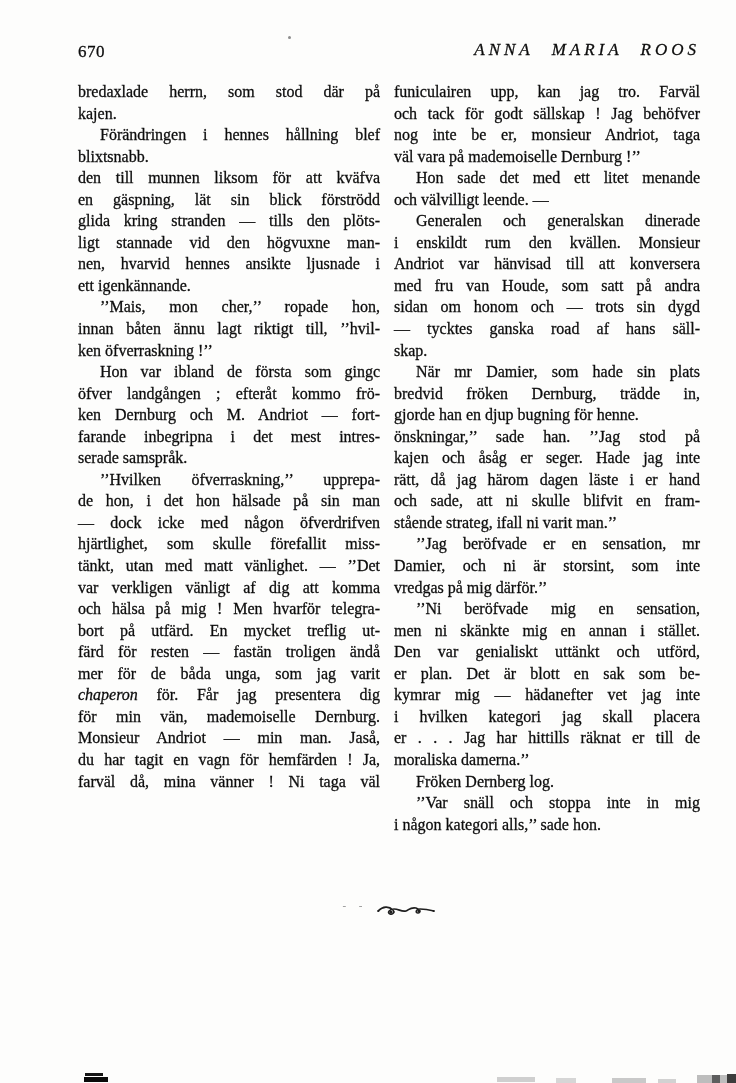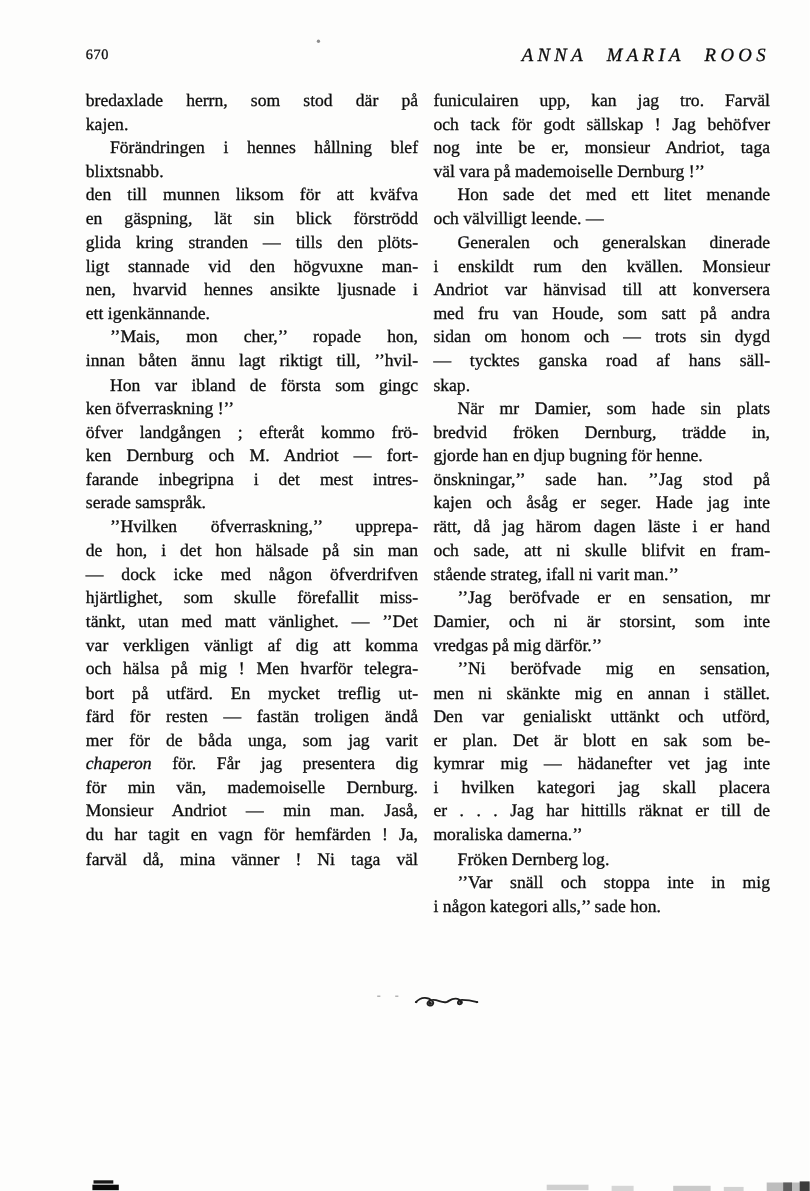--- a/index.html
+++ b/index.html
@@ -25,21 +25,21 @@
     position: absolute;
     top: 40px;
     left: 78px;
     width: 622px;
     height: 24px;
   }
   .pagenum {
     position: absolute;
     left: 0;
     top: 2px;
-    font-size: 13px;
+    font-size: 17px;
     letter-spacing: 0.5px;
   }
   .title {
     margin: 0;
     font-size: 17px;
     font-style: italic;
     font-weight: normal;
     text-align: right;
     letter-spacing: 4px;
     word-spacing: 10px;
@@ -117,22 +117,22 @@
         <div class="line ind">Förändringen i hennes hållning blef</div>
         <div class="line nj">blixtsnabb.</div>
         <div class="line">den till munnen liksom för att kväfva</div>
         <div class="line">en gäspning, lät sin blick förströdd</div>
         <div class="line">glida kring stranden — tills den plöts-</div>
         <div class="line">ligt stannade vid den högvuxne man-</div>
         <div class="line">nen, hvarvid hennes ansikte ljusnade i</div>
         <div class="line nj">ett igenkännande.</div>
         <div class="line ind">’’Mais, mon cher,’’ ropade hon,</div>
         <div class="line">innan båten ännu lagt riktigt till, ’’hvil-</div>
+        <div class="line nj">ken öfverraskning !’’</div>
         <div class="line ind">Hon var ibland de första som gingc</div>
-        <div class="line nj">ken öfverraskning !’’</div>
         <div class="line">öfver landgången ; efteråt kommo frö-</div>
         <div class="line">ken Dernburg och M. Andriot — fort-</div>
         <div class="line">farande inbegripna i det mest intres-</div>
         <div class="line nj">serade samspråk.</div>
         <div class="line ind">’’Hvilken öfverraskning,’’ upprepa-</div>
         <div class="line">de hon, i det hon hälsade på sin man</div>
         <div class="line">— dock icke med någon öfverdrifven</div>
         <div class="line">hjärtlighet, som skulle förefallit miss-</div>
         <div class="line">tänkt, utan med matt vänlighet. — ’’Det</div>
         <div class="line">var verkligen vänligt af dig att komma</div>

